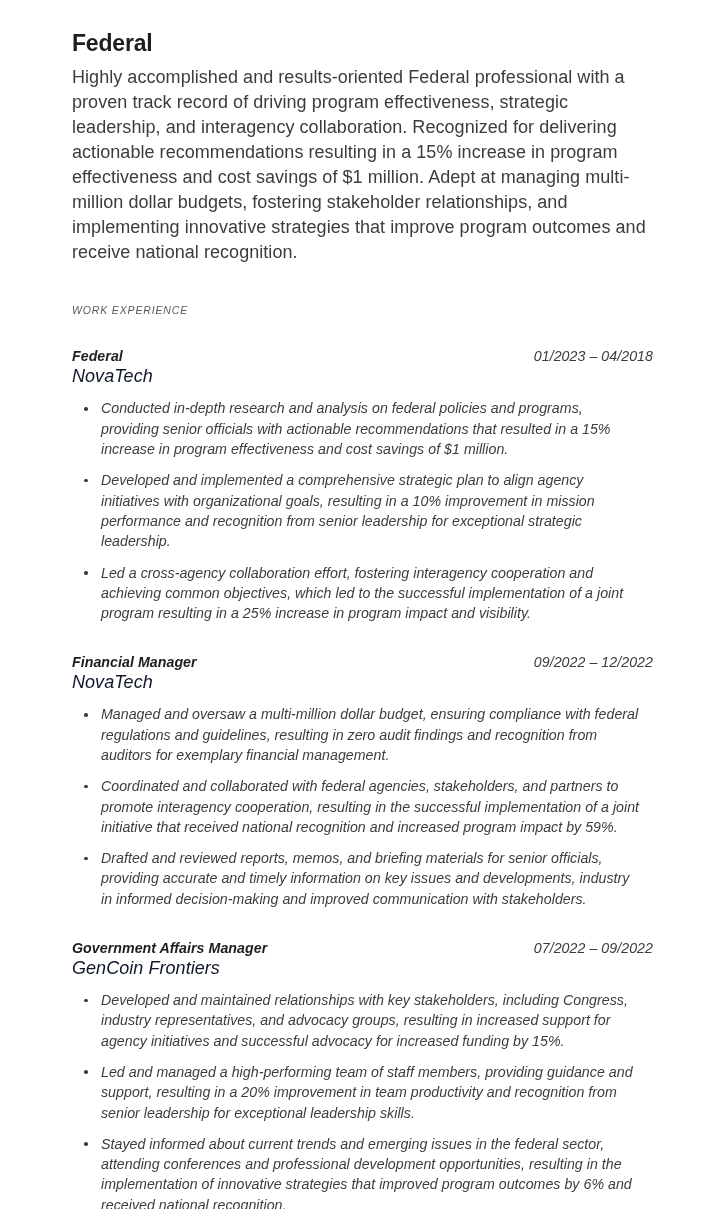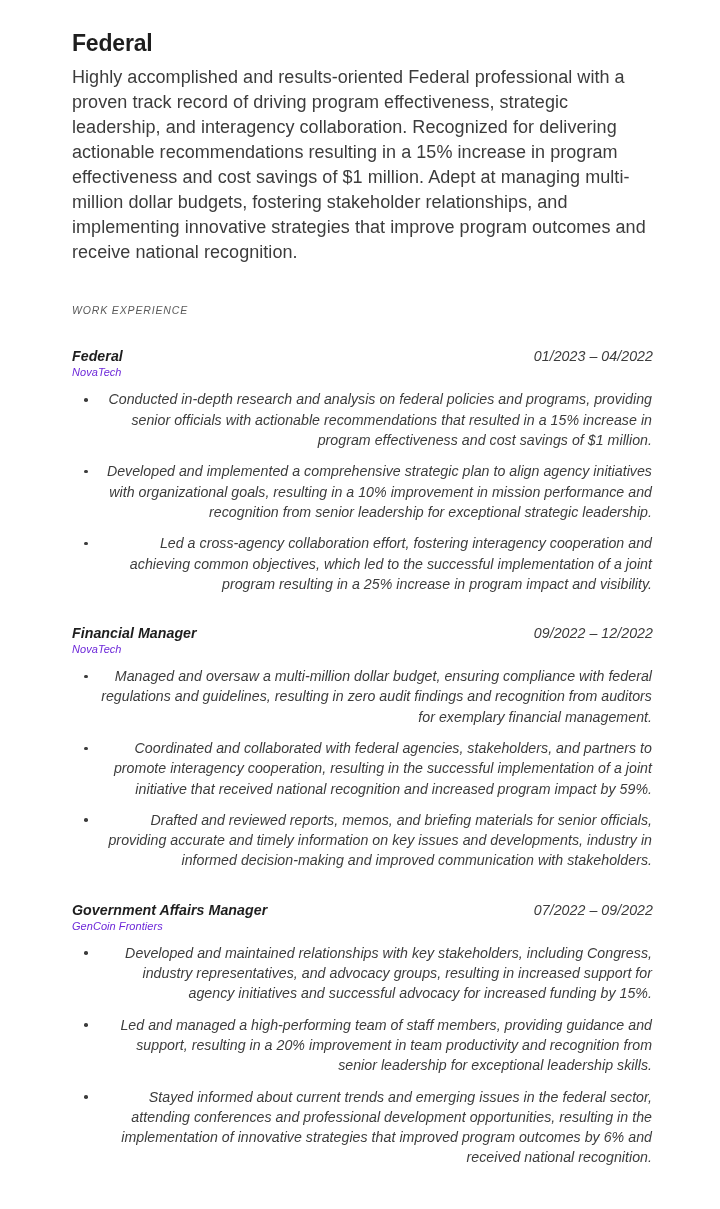--- a/index.html
+++ b/index.html
@@ -72,32 +72,31 @@
     color: #1e1e1e;
     letter-spacing: 0.05px;
   }
   .job-dates {
     font-size: 14.2px;
     color: #3c3c3c;
     white-space: nowrap;
     letter-spacing: 0.05px;
   }
   .job-company {
-    font-size: 11px;
-    color: #6d28d9;
+    font-size: 18px;
+    color: #0f172a;
     margin-top: 2px;
     letter-spacing: 0.05px;
   }
 
   
   ul.bullets {
     list-style: none;
-    margin: 11px 1px 0 0;
+    margin: 11px 12px 0 0;
     padding: 0;
-    text-align: right;
   }
   ul.bullets > li {
     position: relative;
     padding-left: 29px;
     font-size: 14.2px;
     line-height: 20.3px;
     color: #3c3c3c;
     margin-bottom: 11px;
     letter-spacing: 0.03px;
   }
@@ -160,21 +159,21 @@
     <p class="summary">Highly accomplished and results-oriented Federal professional with a proven track record of driving program effectiveness, strategic leadership, and interagency collaboration. Recognized for delivering actionable recommendations resulting in a 15% increase in program effectiveness and cost savings of $1 million. Adept at managing multi-million dollar budgets, fostering stakeholder relationships, and implementing innovative strategies that improve program outcomes and receive national recognition.</p>
 
     <div class="work-section">
       <div class="section-header">WORK EXPERIENCE</div>
 
       <div class="jobs">
 
         <div class="job">
           <div class="job-head">
             <span class="job-title">Federal</span>
-            <span class="job-dates">01/2023 – 04/2022</span>
+            <span class="job-dates">01/2023 – 04/2018</span>
           </div>
           <div class="job-company">NovaTech</div>
           <ul class="bullets">
             <li>Conducted in-depth research and analysis on federal policies and programs, providing senior officials with actionable recommendations that resulted in a 15% increase in program effectiveness and cost savings of $1 million.</li>
             <li>Developed and implemented a comprehensive strategic plan to align agency initiatives with organizational goals, resulting in a 10% improvement in mission performance and recognition from senior leadership for exceptional strategic leadership.</li>
             <li>Led a cross-agency collaboration effort, fostering interagency cooperation and achieving common objectives, which led to the successful implementation of a joint program resulting in a 25% increase in program impact and visibility.</li>
           </ul>
         </div>
 
         <div class="job">

